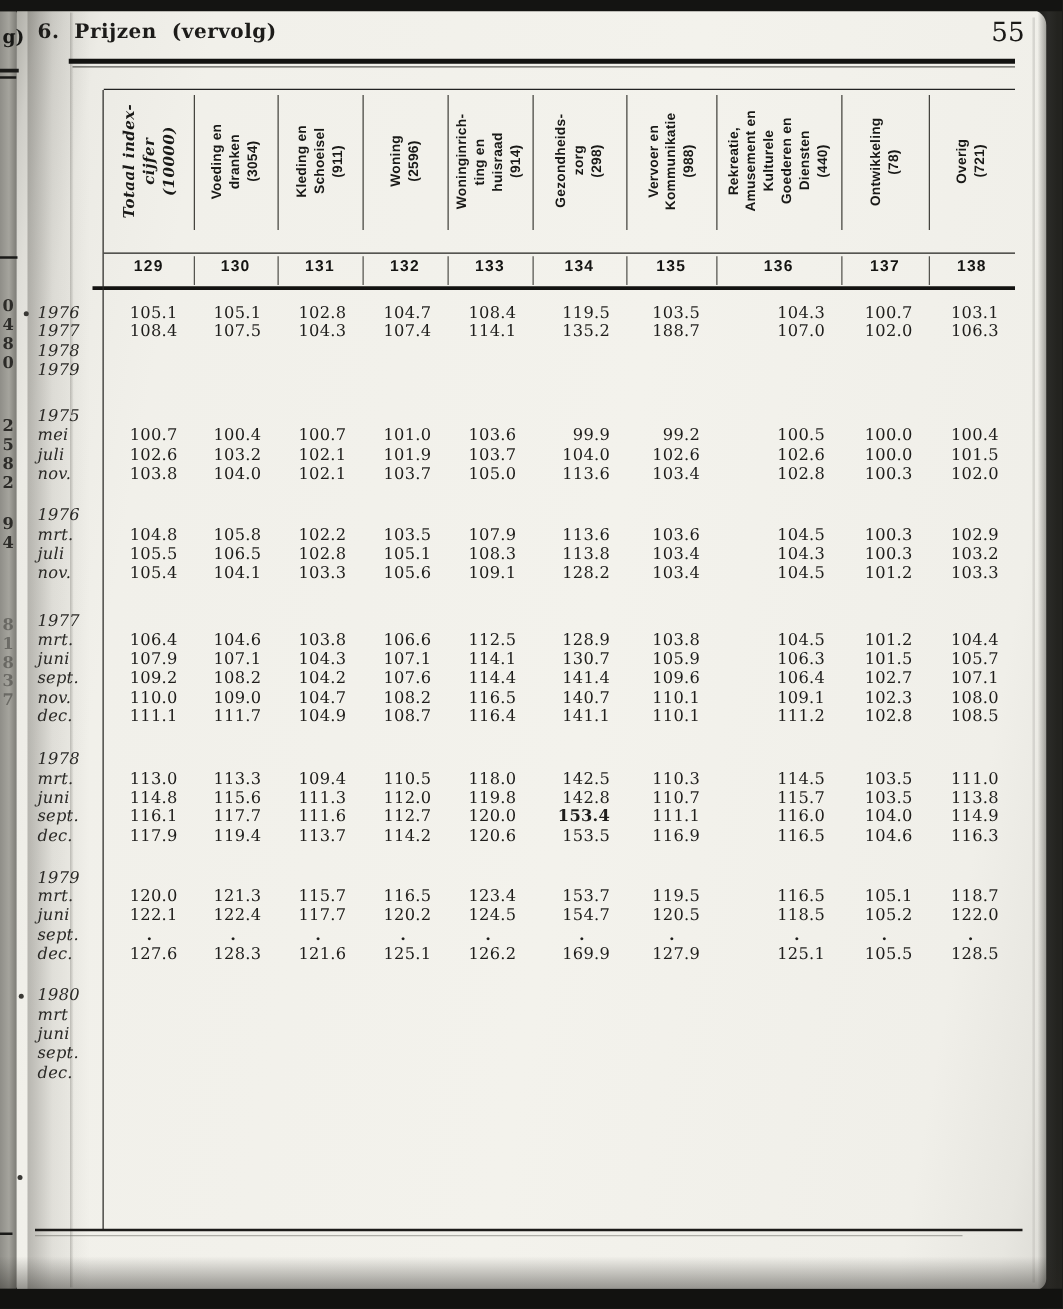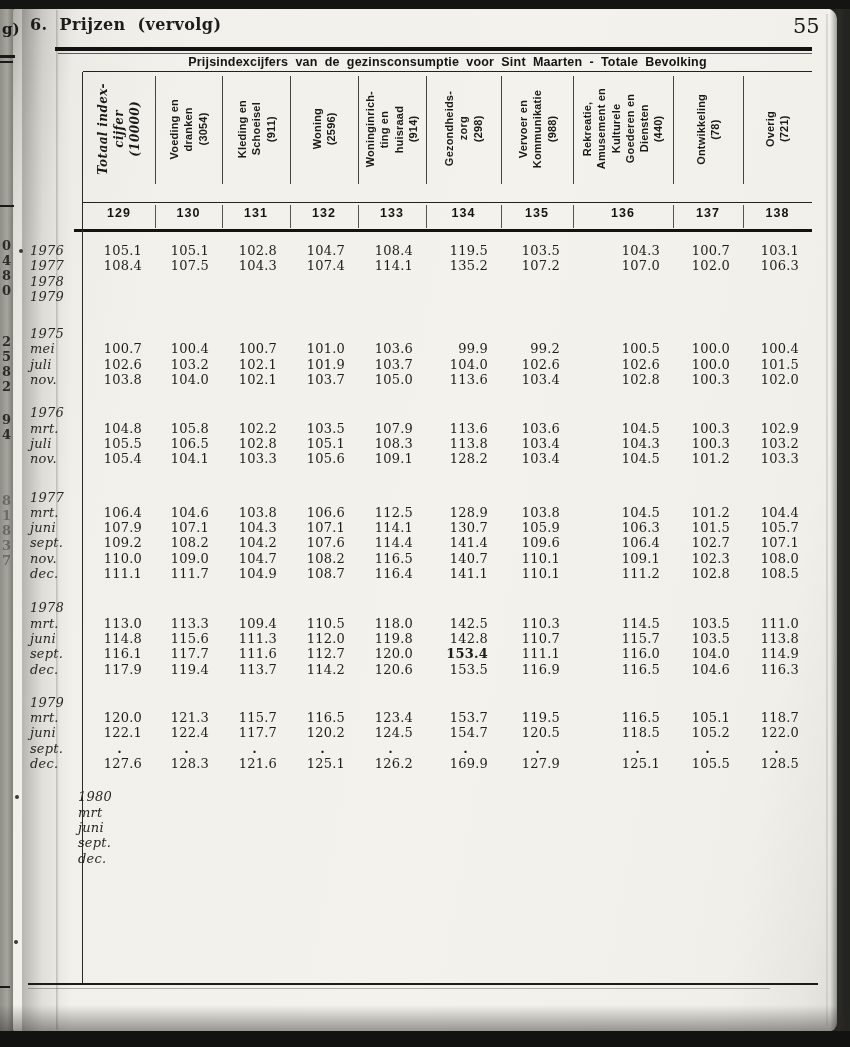--- a/index.html
+++ b/index.html
@@ -69,21 +69,20 @@
   <div class="page"></div>
   <div class="gutter-shade"></div>
   <div class="crease"></div>
   <div class="left-strip"></div>
   <div class="pstack"></div>
 
   <div class="sec-head">6. Prijzen (vervolg)</div>
   <div class="pagenum">55</div>
   <div class="rule-top"></div>
   <div class="rule-top2"></div>
-  <div class="tbl-title">Prijsindexcijfers van de gezinsconsumptie voor Sint Maarten - Totale Bevolking</div>
   <div class="title-line"></div>
 
   <div id="header-cells">
       <div class="hcell first" style="left: 83px; width: 72px;">
         <span class="rot">Totaal index-
 cijfer
 (10000)</span>
       </div>
       <div class="hcell" style="left: 155px; width: 67px;">
         <span class="rot">Voeding en
@@ -182,21 +181,21 @@
           <span class="cell" style="width: 69px;">103.1</span>
         </div>
         <div class="drow">
           <span class="rlabel">1977</span>
           <span class="cell" style="width: 72px;">108.4</span>
           <span class="cell" style="width: 67px;">107.5</span>
           <span class="cell" style="width: 68px;">104.3</span>
           <span class="cell" style="width: 68px;">107.4</span>
           <span class="cell" style="width: 68px;">114.1</span>
           <span class="cell" style="width: 75px;">135.2</span>
-          <span class="cell" style="width: 72px;">107.2</span>
+          <span class="cell" style="width: 72px;">188.7</span>
           <span class="cell" style="width: 100px;">107.0</span>
           <span class="cell" style="width: 70px;">102.0</span>
           <span class="cell" style="width: 69px;">106.3</span>
         </div>
         <div class="drow">
           <span class="rlabel">1978</span>
           <span class="cell" style="width: 72px;"></span>
           <span class="cell" style="width: 67px;"></span>
           <span class="cell" style="width: 68px;"></span>
           <span class="cell" style="width: 68px;"></span>
@@ -486,21 +485,21 @@
           <span class="cell" style="width: 68px;">121.6</span>
           <span class="cell" style="width: 68px;">125.1</span>
           <span class="cell" style="width: 68px;">126.2</span>
           <span class="cell" style="width: 75px;">169.9</span>
           <span class="cell" style="width: 72px;">127.9</span>
           <span class="cell" style="width: 100px;">125.1</span>
           <span class="cell" style="width: 70px;">105.5</span>
           <span class="cell" style="width: 69px;">128.5</span>
         </div>
       </div>
-      <div class="sect" style="margin-top: 18px; margin-left: 48px;">
+      <div class="sect" style="margin-top: 18px;">
         <div class="drow">
           <span class="rlabel">1980</span>
         </div>
         <div class="drow">
           <span class="rlabel">mrt</span>
           <span class="cell" style="width: 72px;"></span>
           <span class="cell" style="width: 67px;"></span>
           <span class="cell" style="width: 68px;"></span>
           <span class="cell" style="width: 68px;"></span>
           <span class="cell" style="width: 68px;"></span>

